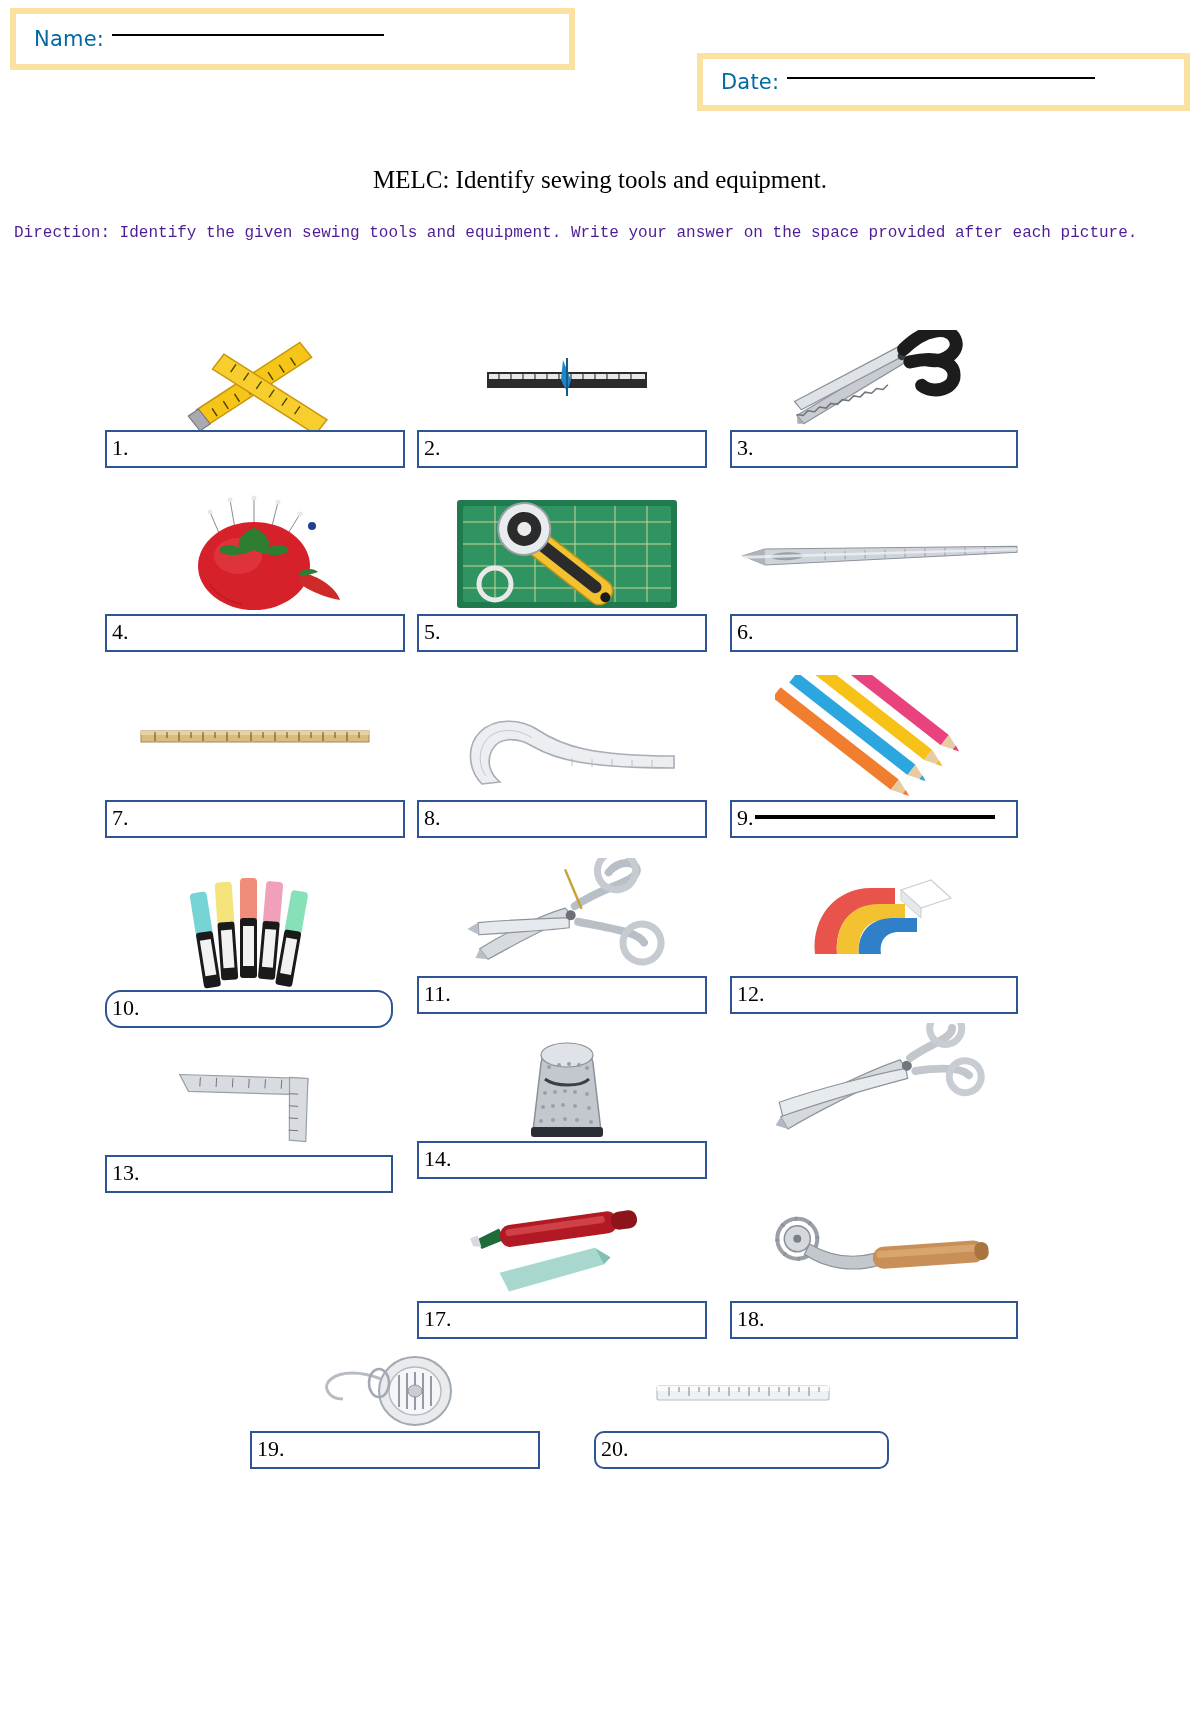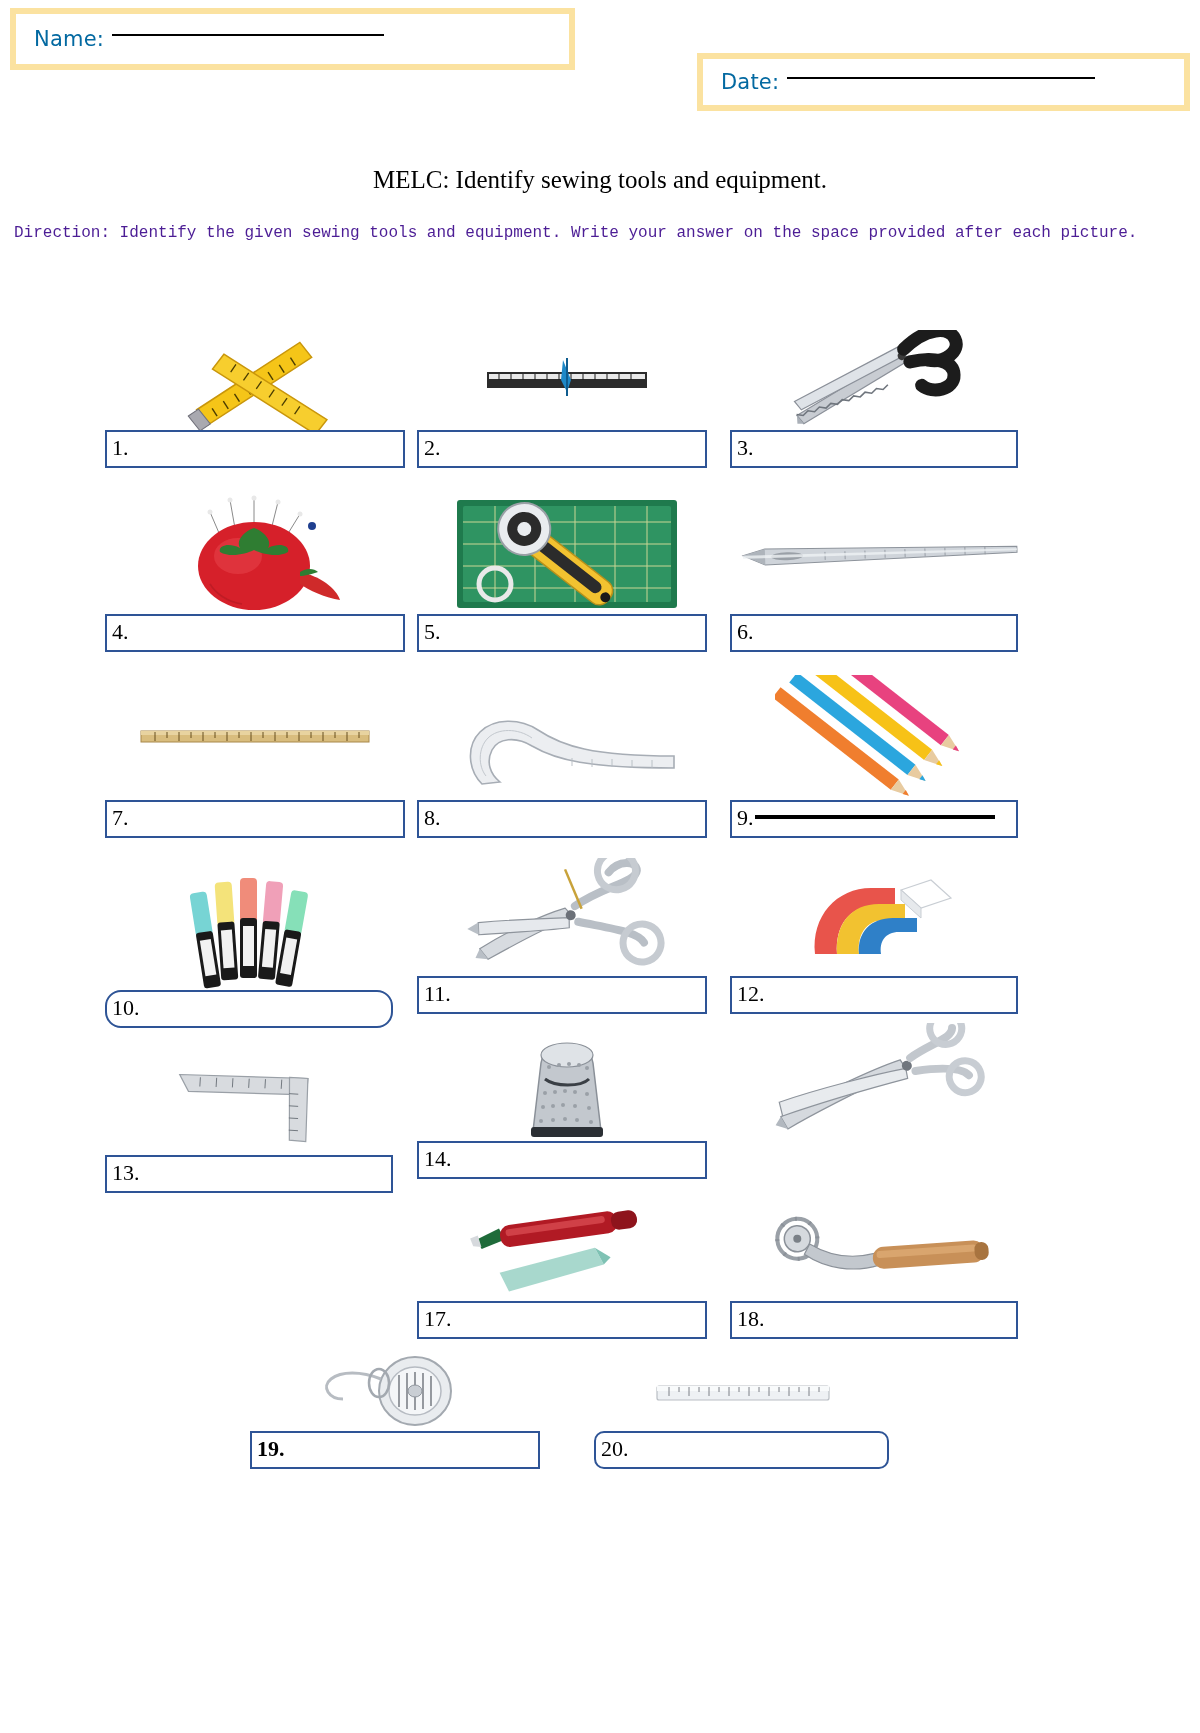--- a/index.html
+++ b/index.html
@@ -568,21 +568,21 @@
           </svg>
         </div>
         <div class="abox w-w2">
           <span class="num">18.</span>
         </div>
       </div>
     </div>
 
     <div class="row" style="height:140px;">
 
-      <div class="cell" style="left:250px;width:290px;font-weight:bold;">
+      <div class="cell" style="left:250px;width:290px;">
         <div class="pic" style="height:78px;">
           <svg width="200" height="78" viewBox="0 0 200 78">
             <ellipse cx="120" cy="38" rx="36" ry="34" fill="#e9ecef" stroke="#a3a9b0" stroke-width="2"></ellipse>
             <ellipse cx="120" cy="38" rx="26" ry="24" fill="#f4f6f8" stroke="#b6bbc2" stroke-width="1.5"></ellipse>
             <g stroke="#6d737a" stroke-width="1.4">
               <path d="M104 22 L104 54"></path>
                 <path d="M112 20 L112 56"></path>
                 <path d="M120 19 L120 57"></path>
               <path d="M128 20 L128 56"></path>
                 <path d="M136 23 L136 53"></path>

